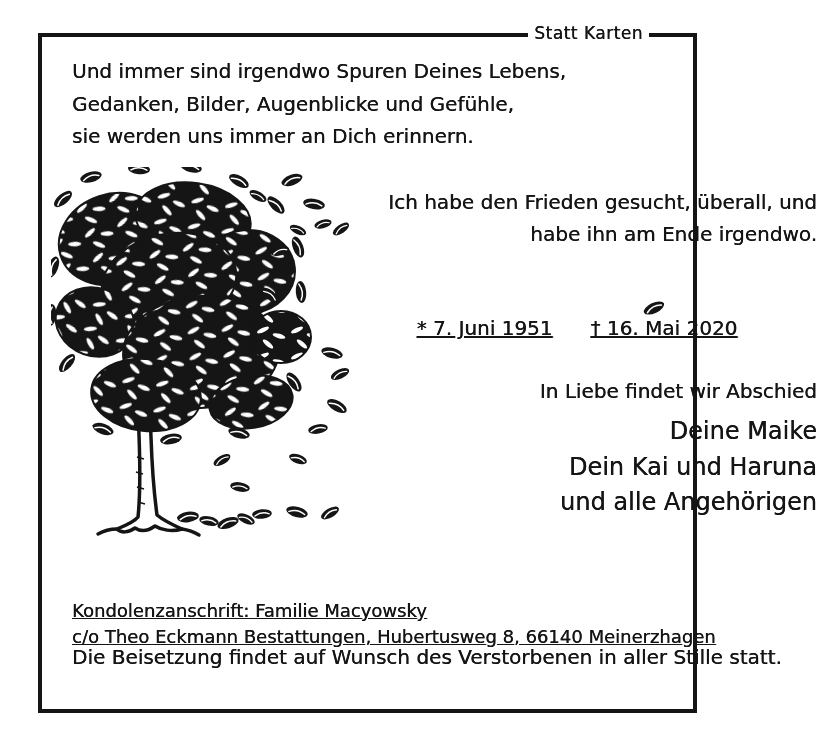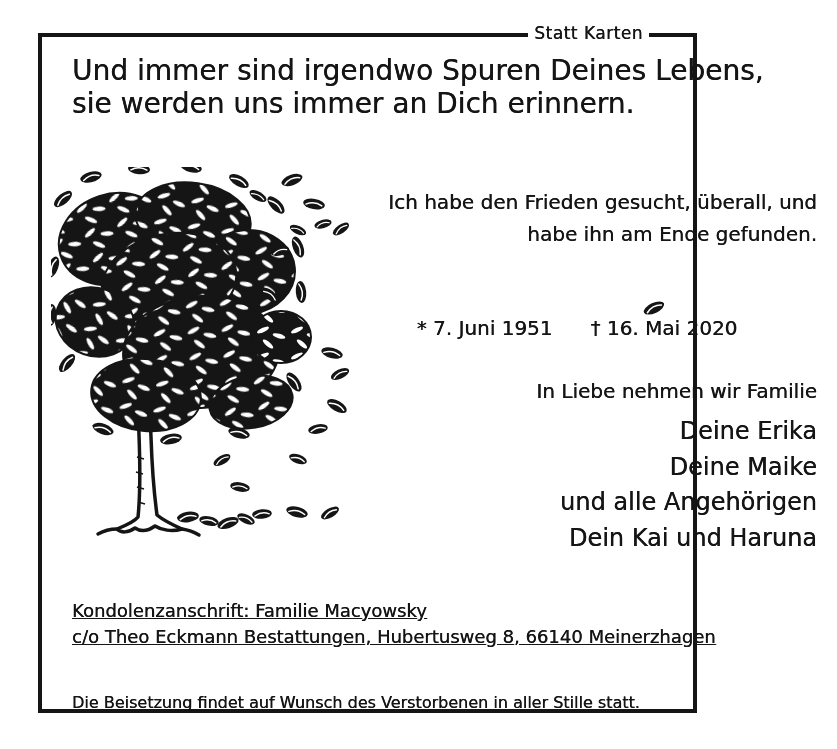--- a/index.html
+++ b/index.html
@@ -26,57 +26,58 @@
     background:#ffffff;
     padding:0 6px;
     font-size:17px;
     letter-spacing:0.5px;
     white-space:nowrap;
     text-shadow:0.3px 0 0 currentColor;
   }
   .txt{text-shadow:0.3px 0 0 currentColor;}
   .intro-verse{
     position:absolute;left:30px;top:18px;
-    font-size:28px;line-height:32.5px;
+    font-size:20px;line-height:32.5px;
     white-space:nowrap;
   }
   .tree-wrap{position:absolute;left:9px;top:130px;width:312px;height:372px;}
   .col{position:absolute;left:295px;width:480px;text-align:right;}
   .quote{top:149px;font-size:20px;line-height:32px;white-space:nowrap;}
   .name{
     top:213px;font-size:46px;font-weight:bold;
     letter-spacing:1px;white-space:nowrap;
     text-shadow:0.5px 0 0 currentColor;
   }
   .dates{
     top:279px;font-size:20px;white-space:nowrap;
-    display:flex;justify-content:center;gap:38px;
+    display:flex;justify-content:center;gap:38px;text-decoration:underline;
   }
   .farewell-heading{top:342px;font-size:20px;white-space:nowrap;}
   .mourners{top:377px;font-size:24px;line-height:35.5px;white-space:nowrap;}
   .condolence{
     position:absolute;left:30px;top:561px;
     font-size:18px;line-height:25.5px;white-space:nowrap;text-decoration:underline;
   }
   .burial-note{
-    position:absolute;left:30px;top:656px;
-    font-size:16px;white-space:nowrap;
+    position:absolute;left:30px;top:608px;
+    font-size:20px;white-space:nowrap;
   }
   .stray-leaf{position:absolute;left:595px;top:260px;}
 </style>
 </head>
 <body>
 
 <div class="page">
   <div class="card">
 
     <span class="corner-label">Statt Karten</span>
 
     <div class="intro-verse txt">
       <div>Und immer sind irgendwo Spuren Deines Lebens,</div>
+      <div>Gedanken, Bilder, Augenblicke und Gefühle,</div>
       <div>sie werden uns immer an Dich erinnern.</div>
     </div>
 
     <div class="tree-wrap">
       <svg width="312" height="372" viewBox="0 0 312 372">
         <defs>
           <g id="leaf-shape">
             <ellipse rx="11" ry="5.2" fill="#151515"></ellipse>
             <path d="M -8 1.5 Q 0 -3.5 8 0.5" stroke="#ffffff" stroke-width="1.5" fill="none" stroke-linecap="round"></path>
           </g>
@@ -154,36 +155,35 @@
 
     <svg class="stray-leaf" width="34" height="22" viewBox="0 0 34 22">
       <g transform="translate(17 11) rotate(-25)">
         <ellipse rx="11" ry="5.2" fill="#151515"></ellipse>
         <path d="M -8 1.5 Q 0 -3.5 8 0.5" stroke="#ffffff" stroke-width="1.5" fill="none" stroke-linecap="round"></path>
       </g>
     </svg>
 
     <div class="col quote txt">
       <div>Ich habe den Frieden gesucht, überall, und</div>
-      <div>habe ihn am Ende gefunden.</div>
+      <div>habe ihn am Ende irgendwo.</div>
     </div>
 
 
     <div class="col dates txt">
       <span>* 7. Juni 1951</span>
       <span>† 16. Mai 2020</span>
     </div>
 
-    <div class="col farewell-heading txt">In Liebe nehmen wir Familie</div>
+    <div class="col farewell-heading txt">In Liebe findet wir Abschied</div>
 
     <div class="col mourners txt">
-      <div>Deine Erika</div>
       <div>Deine Maike</div>
+      <div>Dein Kai und Haruna</div>
       <div>und alle Angehörigen</div>
-      <div>Dein Kai und Haruna</div>
     </div>
 
     <div class="condolence txt">
       <div>Kondolenzanschrift: Familie Macyowsky</div>
       <div>c/o Theo Eckmann Bestattungen, Hubertusweg 8, 66140 Meinerzhagen</div>
     </div>
 
     <div class="burial-note txt">Die Beisetzung findet auf Wunsch des Verstorbenen in aller Stille statt.</div>
 
   </div>

